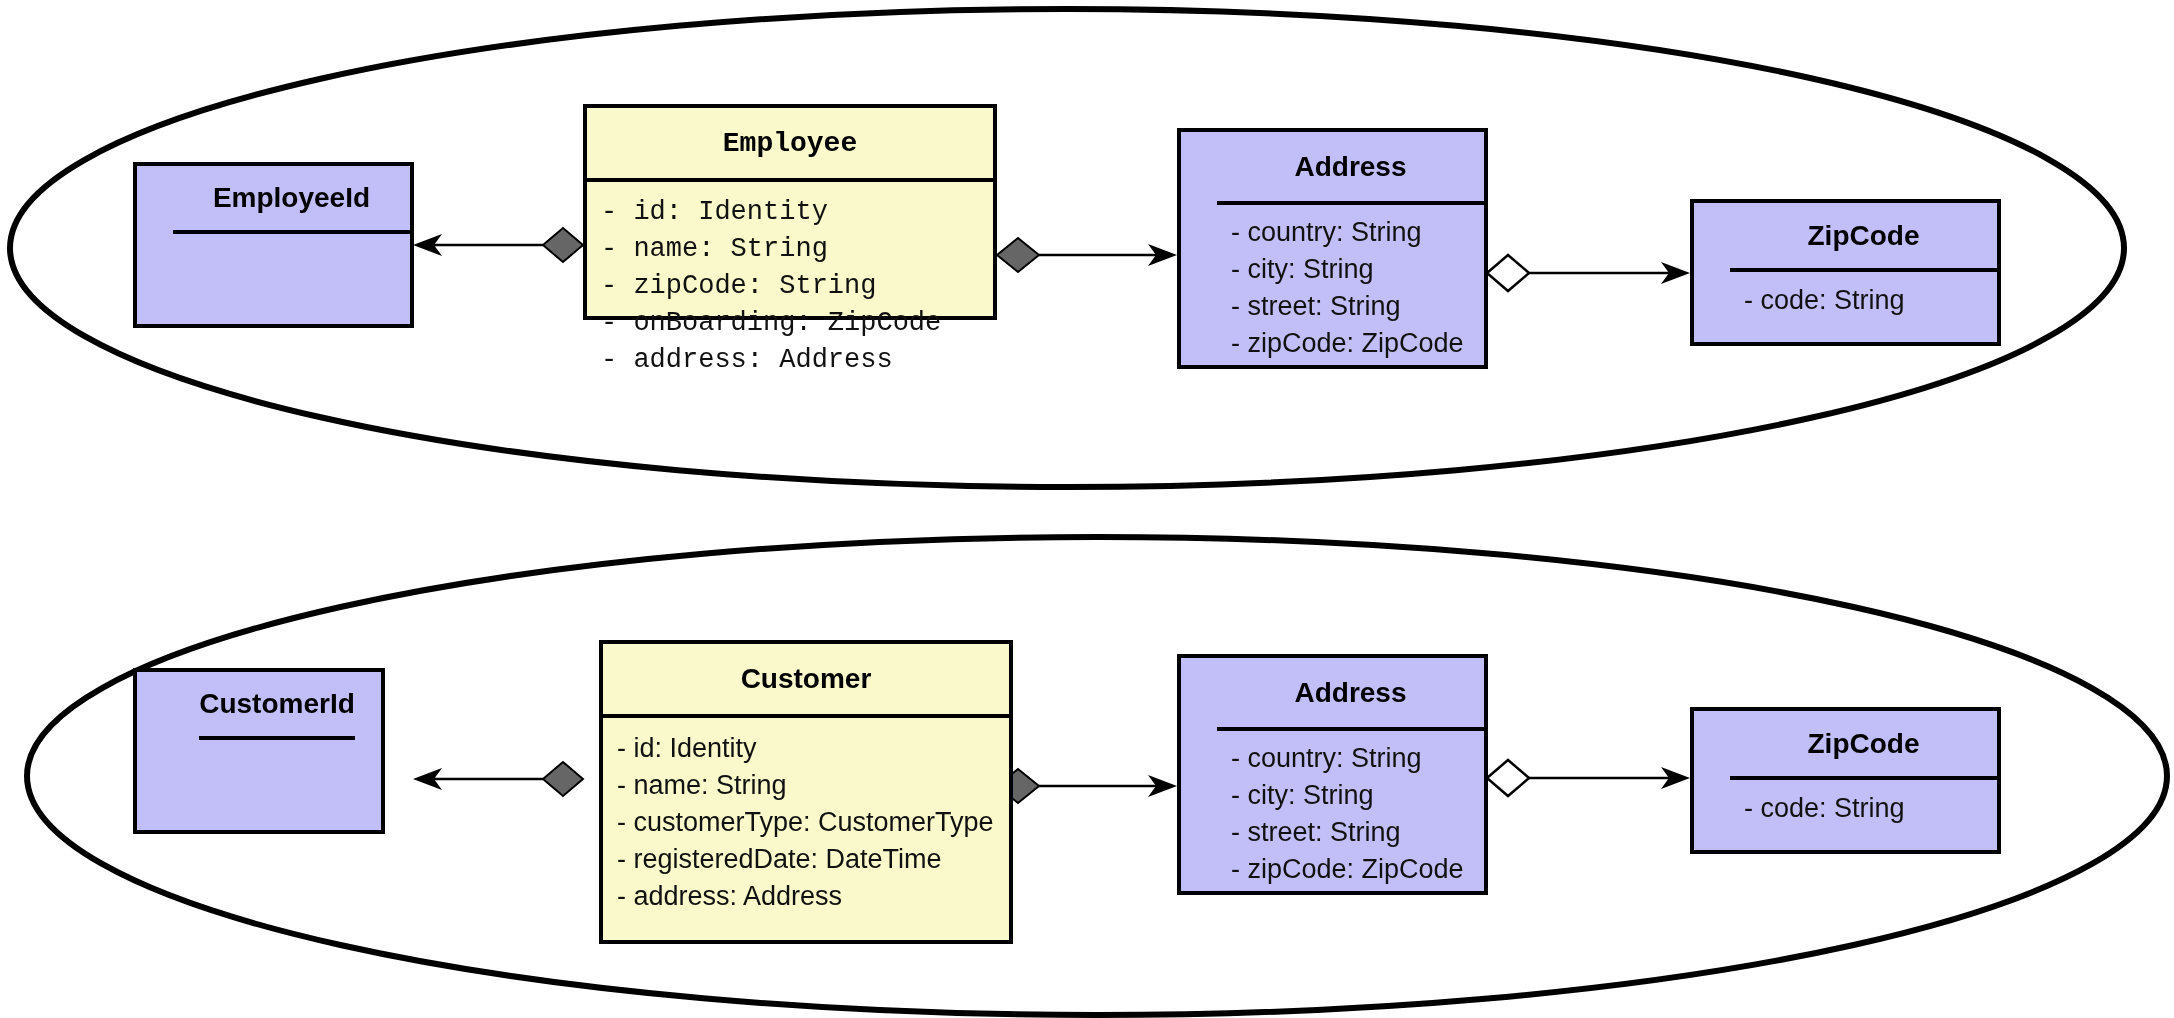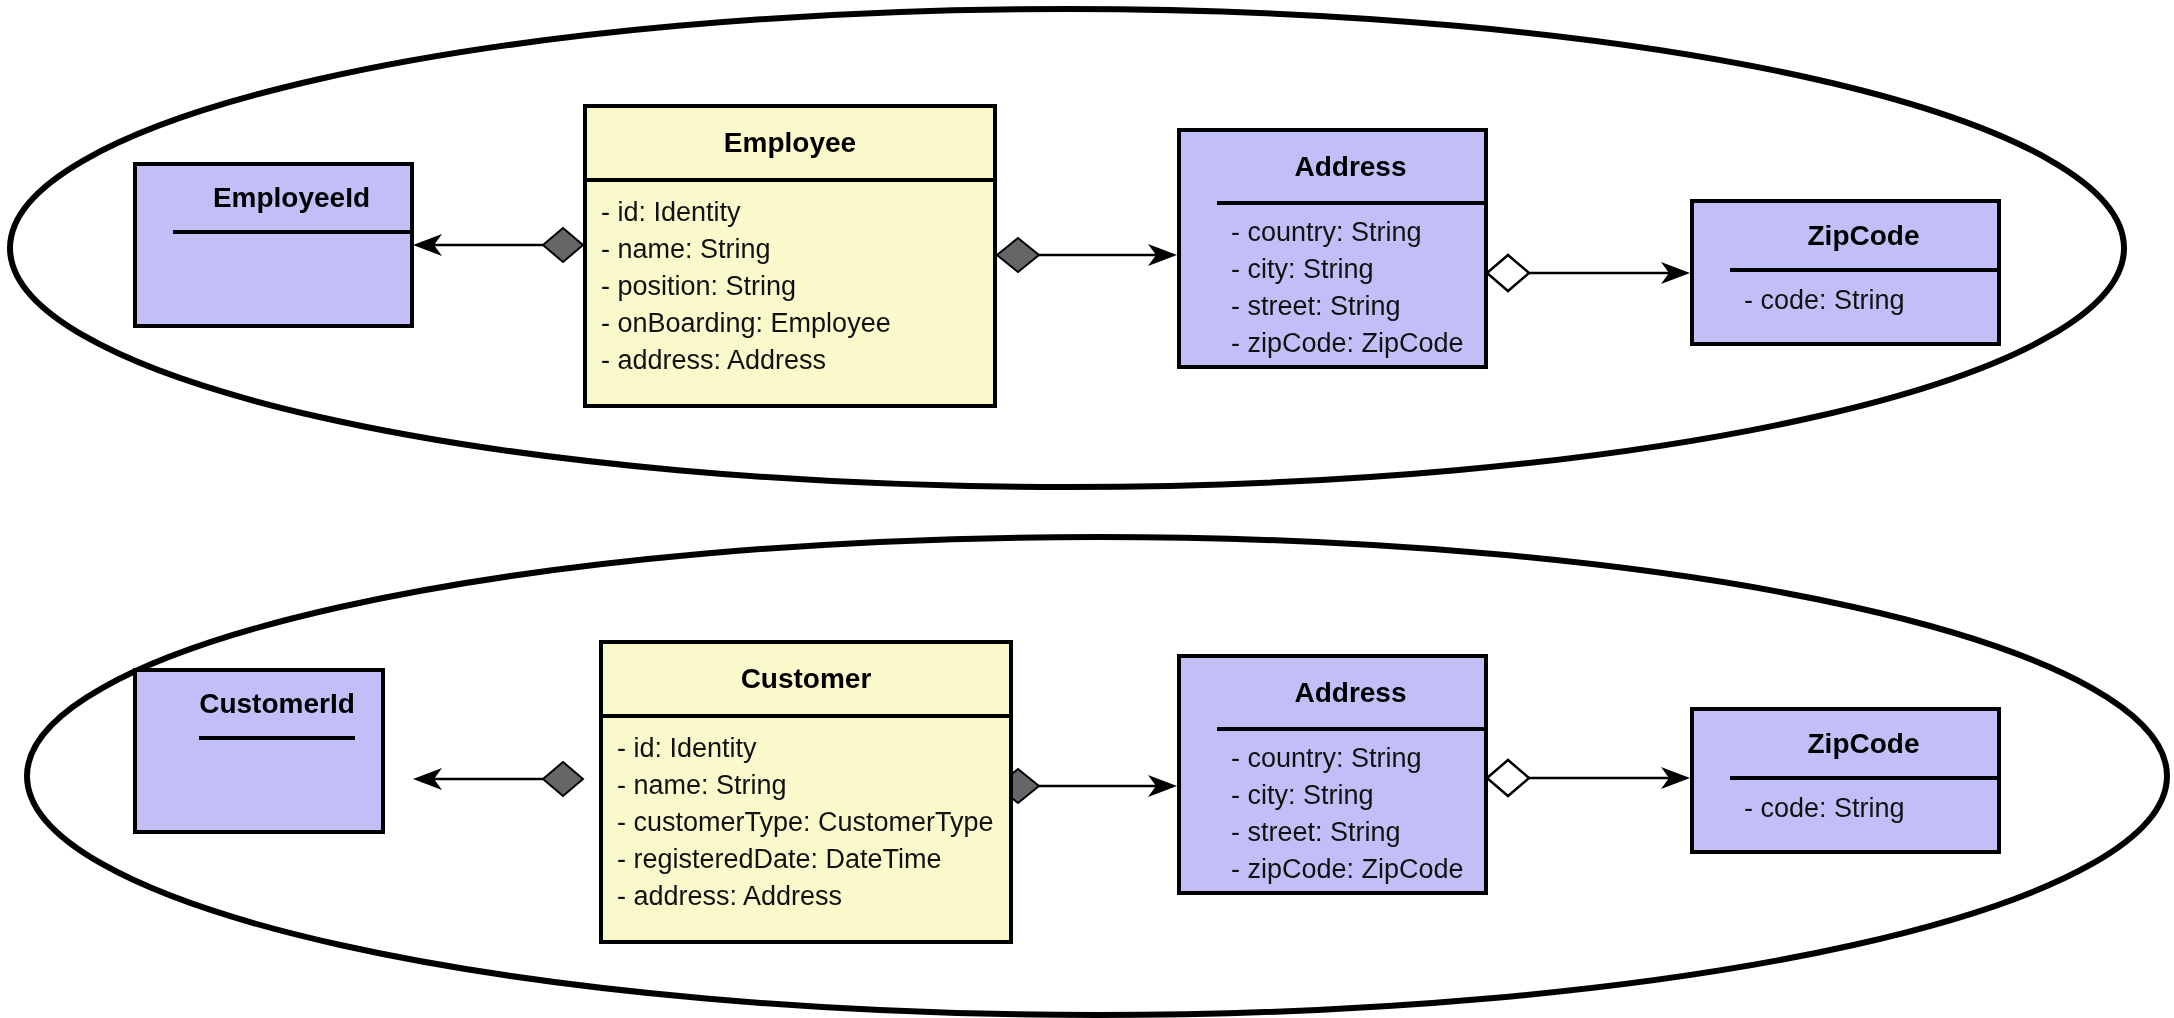--- a/index.html
+++ b/index.html
@@ -97,27 +97,27 @@
       <polygon points="1690,778 1661,767 1669,778 1661,789" fill="#000000"></polygon>
       <polygon points="1487,778 1508,760 1529,778 1508,796" fill="#ffffff" stroke="#000000" stroke-width="2.5"></polygon>
     </g>
   </svg>
 
   <div class="entity purple" style="left:133px; top:162px; width:281px; height:166px;gap:40px;">
     <div class="entity-title" style="height:68px">EmployeeId</div>
     <div class="entity-attrs"></div>
   </div>
 
-  <div class="entity yellow" style="left:583px; top:104px; width:414px; height:304px;">
+  <div class="entity yellow" style="left:583px; top:104px; width:414px; height:216px;font-family:Liberation Mono, monospace;">
     <div class="entity-title" style="height:74px">Employee</div>
     <div class="entity-attrs">
       <div class="attr">- id: Identity</div>
       <div class="attr">- name: String</div>
-      <div class="attr">- position: String</div>
-      <div class="attr">- onBoarding: Employee</div>
+      <div class="attr">- zipCode: String</div>
+      <div class="attr">- onBoarding: ZipCode</div>
       <div class="attr">- address: Address</div>
     </div>
   </div>
 
   <div class="entity purple" style="left:1177px; top:128px; width:311px; height:241px;">
     <div class="entity-title" style="height:73px">Address</div>
     <div class="entity-attrs" style="padding-top:9px">
       <div class="attr">- country: String</div>
       <div class="attr">- city: String</div>
       <div class="attr">- street: String</div>

